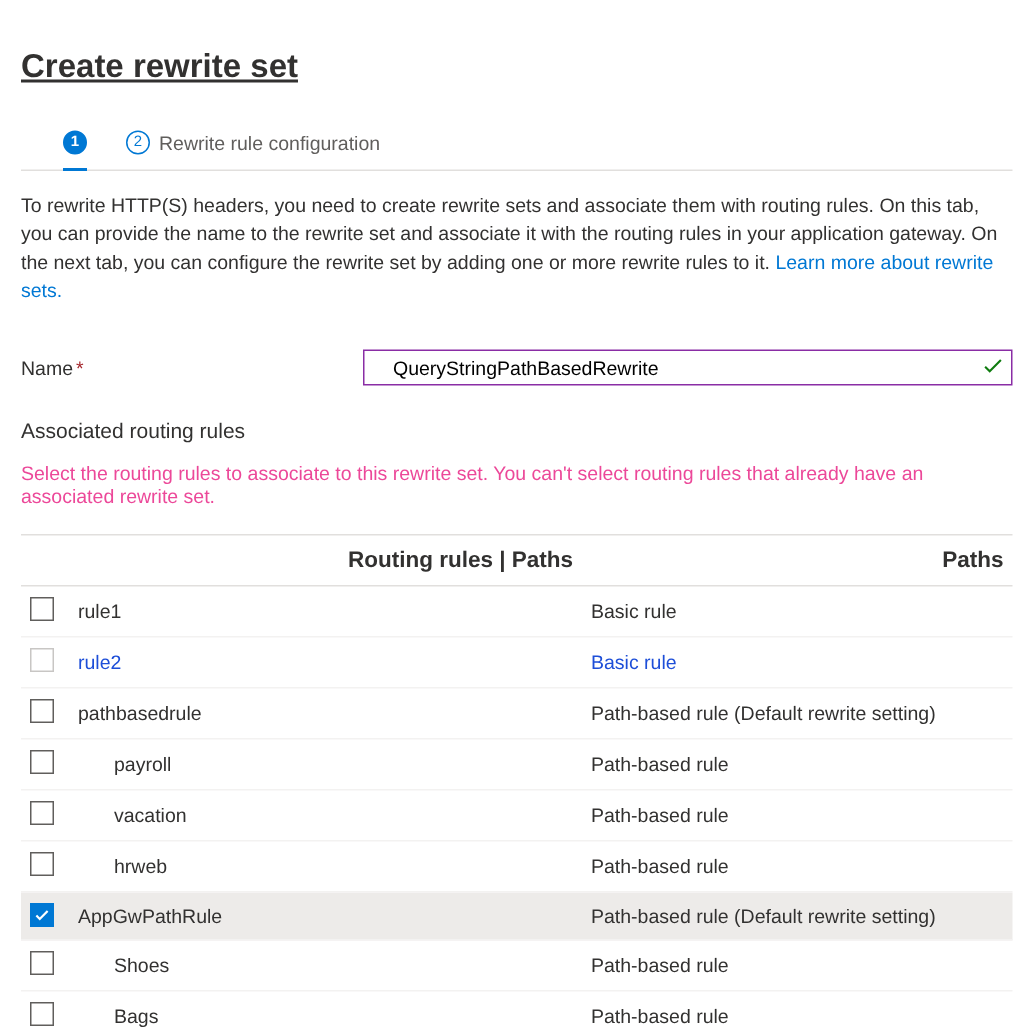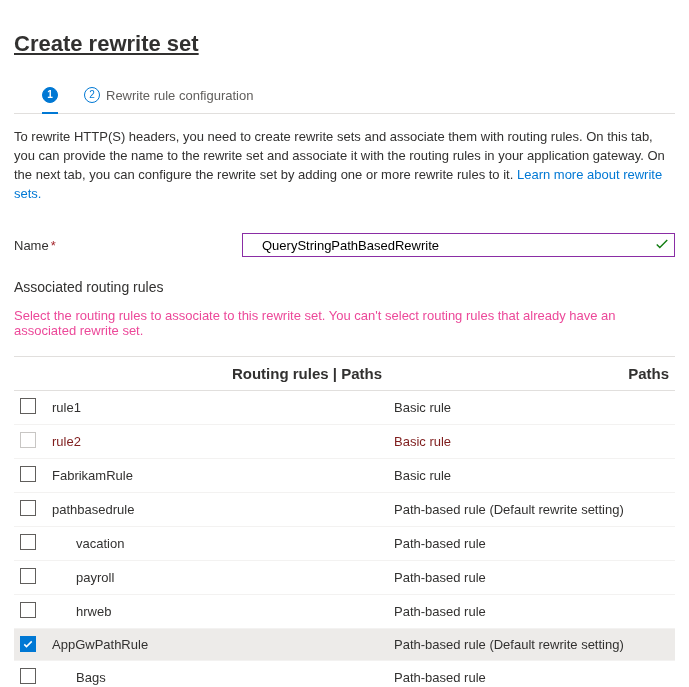--- a/index.html
+++ b/index.html
@@ -113,21 +113,21 @@
   }
   tbody td {
     padding: 7px 6px;
     border-bottom: 1px solid #f3f2f1;
     vertical-align: middle;
   }
   tbody tr.selected {
     background: #edebe9;
     margin-top: 13px;
   }
-  tbody tr.disabled { color: #7f1d1d; }
+  tbody tr.disabled { color: #1d4ed8; }
   .cb {
     width: 16px; height: 16px;
     border: 1px solid #605e5c;
     display: inline-flex;
     align-items: center;
     justify-content: center;
     background: #fff;
     cursor: pointer;
   }
   .cb.checked {
@@ -195,51 +195,51 @@
         <td class="name-cell col-name"><span>rule1</span></td>
         <td>Basic rule</td>
       </tr>
       <tr class="disabled">
         <td class="col-check"><span class="cb disabled"></span></td>
         <td class="name-cell col-name"><span>rule2</span></td>
         <td>Basic rule</td>
       </tr>
       <tr>
         <td class="col-check"><span class="cb"></span></td>
-        <td class="name-cell col-name"><span>FabrikamRule</span></td>
-        <td>Basic rule</td>
-      </tr>
-      <tr>
-        <td class="col-check"><span class="cb"></span></td>
         <td class="name-cell col-name"><span>pathbasedrule</span></td>
         <td>Path-based rule (Default rewrite setting)</td>
       </tr>
       <tr>
         <td class="col-check"><span class="cb"></span></td>
+        <td class="name-cell col-name"><span class="indent-1">payroll</span></td>
+        <td>Path-based rule</td>
+      </tr>
+      <tr>
+        <td class="col-check"><span class="cb"></span></td>
         <td class="name-cell col-name"><span class="indent-1">vacation</span></td>
-        <td>Path-based rule</td>
-      </tr>
-      <tr>
-        <td class="col-check"><span class="cb"></span></td>
-        <td class="name-cell col-name"><span class="indent-1">payroll</span></td>
         <td>Path-based rule</td>
       </tr>
       <tr>
         <td class="col-check"><span class="cb"></span></td>
         <td class="name-cell col-name"><span class="indent-1">hrweb</span></td>
         <td>Path-based rule</td>
       </tr>
       <tr class="selected">
         <td class="col-check"><span class="cb checked">
             <svg viewBox="0 0 16 16">
               <path fill="none" stroke="#fff" stroke-width="2" d="M3 8.5l3 3L13 4.5"></path>
             </svg>
           </span></td>
         <td class="name-cell col-name"><span>AppGwPathRule</span></td>
         <td>Path-based rule (Default rewrite setting)</td>
       </tr>
       <tr>
         <td class="col-check"><span class="cb"></span></td>
+        <td class="name-cell col-name"><span class="indent-1">Shoes</span></td>
+        <td>Path-based rule</td>
+      </tr>
+      <tr>
+        <td class="col-check"><span class="cb"></span></td>
         <td class="name-cell col-name"><span class="indent-1">Bags</span></td>
         <td>Path-based rule</td>
       </tr>
     </tbody>
 </table>
 
 </body></html>

